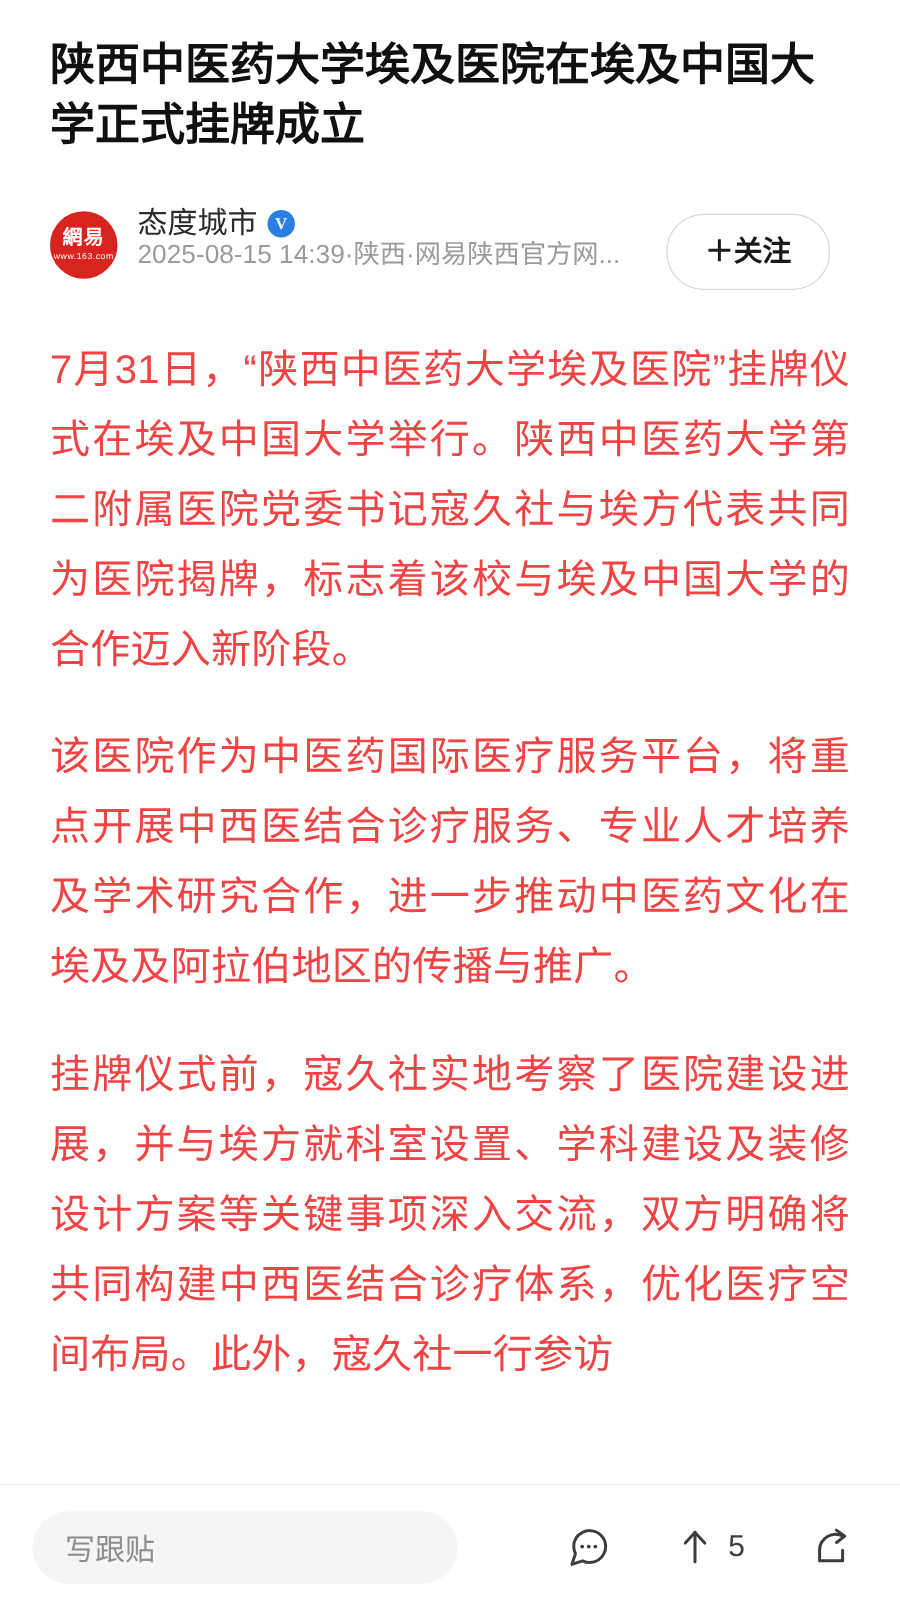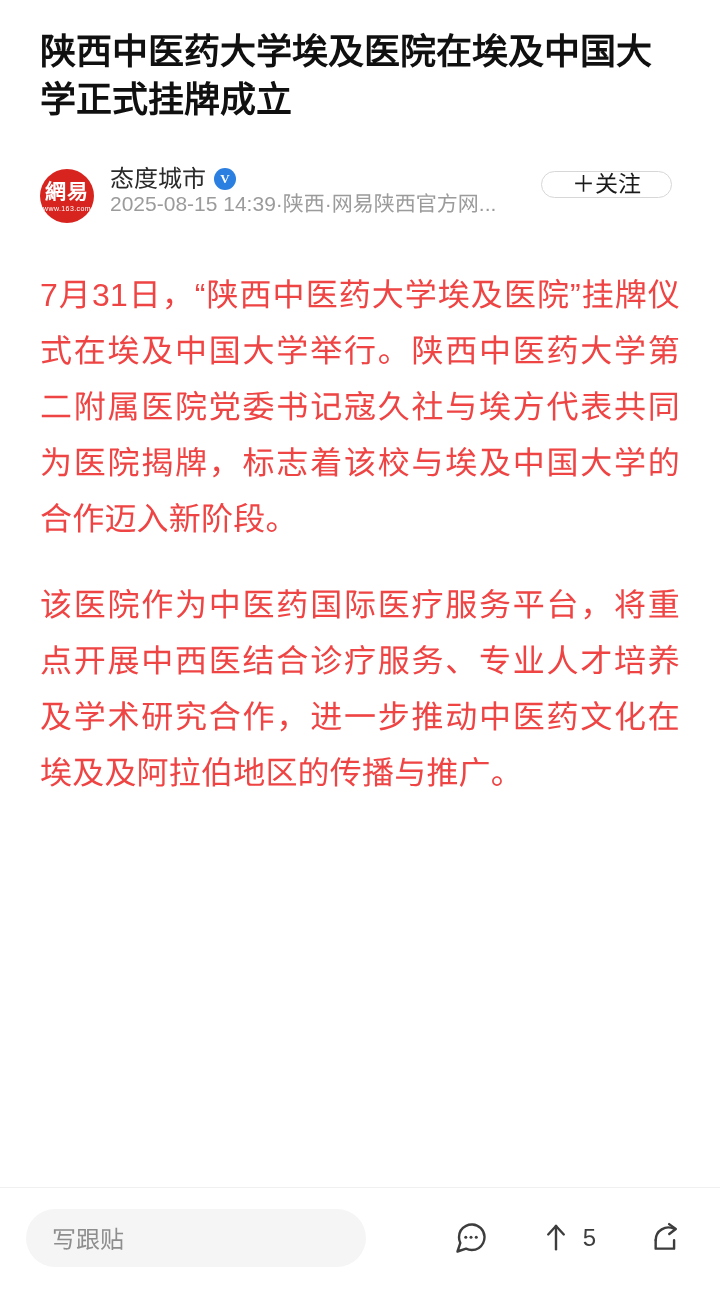--- a/index.html
+++ b/index.html
@@ -49,21 +49,21 @@
     flex: 0 0 auto;
     margin-top: 4px;
     display: flex;
     flex-direction: column;
     align-items: center;
     justify-content: center;
     overflow: hidden;
     line-height: 1;
   }
   .avatar .a-top {
-    font-size: 21px;
+    font-size: 16px;
     font-weight: bold;
     letter-spacing: 1px;
   }
   .avatar .a-bot {
     font-size: 7px;
     margin-top: 3px;
     letter-spacing: 0.4px;
   }
   .byline-text {
     margin-left: 16px;
@@ -99,31 +99,32 @@
     font-size: 21px;
     color: #9b9b9b;
     white-space: nowrap;
     overflow: hidden;
     text-overflow: ellipsis;
     max-width: 400px;
     line-height: 1.2;
   }
   .follow-btn {
     position: absolute;
-    right: 8px;
+    right: 16px;
     top: 6px;
     border: 1px solid #d7d7d7;
     border-radius: 30px;
     background: #ffffff;
     color: #1a1a1a;
     font-size: 23px;
-    padding: 1px 30px;
+    padding: 18px 30px;
     line-height: 1;
     font-family: "Liberation Sans", sans-serif;
     cursor: pointer;
+    font-weight: bold;
   }
   .body-text {
     margin-top: 36px;
   }
   .body-text p {
     font-size: 32px;
     line-height: 1.75;
     color: #ef4444;
     margin: 0 0 30px 0;
     text-align: justify;
@@ -198,20 +199,21 @@
         <span class="verified-badge">V</span>
       </div>
       <div class="meta-row">2025-08-15 14:39·陕西·网易陕西官方网...</div>
     </div>
     <button class="follow-btn">＋关注</button>
   </div>
 
   <div class="body-text">
     <p>7月31日，“陕西中医药大学埃及医院”挂牌仪式在埃及中国大学举行。陕西中医药大学第二附属医院党委书记寇久社与埃方代表共同为医院揭牌，标志着该校与埃及中国大学的合作迈入新阶段。</p>
     <p>该医院作为中医药国际医疗服务平台，将重点开展中西医结合诊疗服务、专业人才培养及学术研究合作，进一步推动中医药文化在埃及及阿拉伯地区的传播与推广。</p>
+    <p>挂牌仪式前，寇久社实地考察了医院建设进展，并与埃方就科室设置、学科建设及装修设计方案等关键事项深入交流，双方明确将共同构建中西医结合诊疗体系，优化医疗空间布局。此外，寇久社一行参访</p>
   </div>
 
   <div class="fade-mask"></div>
 
   <div class="bottom-bar">
     <div class="comment-input">写跟贴</div>
     <div class="bar-spacer"></div>
     <div class="bar-icon icon-comment">
       <svg width="36" height="36" viewBox="0 0 24 24" fill="none" stroke="#3d3d3d" stroke-width="1.6" stroke-linecap="round" stroke-linejoin="round">
         <path d="M21 11.5a8.38 8.38 0 0 1-.9 3.8 8.5 8.5 0 0 1-7.6 4.7 8.38 8.38 0 0 1-3.8-.9L3 21l1.9-5.7a8.38 8.38 0 0 1-.9-3.8 8.5 8.5 0 0 1 4.7-7.6 8.38 8.38 0 0 1 3.8-.9h.5a8.48 8.48 0 0 1 8 8v.5z"></path>

